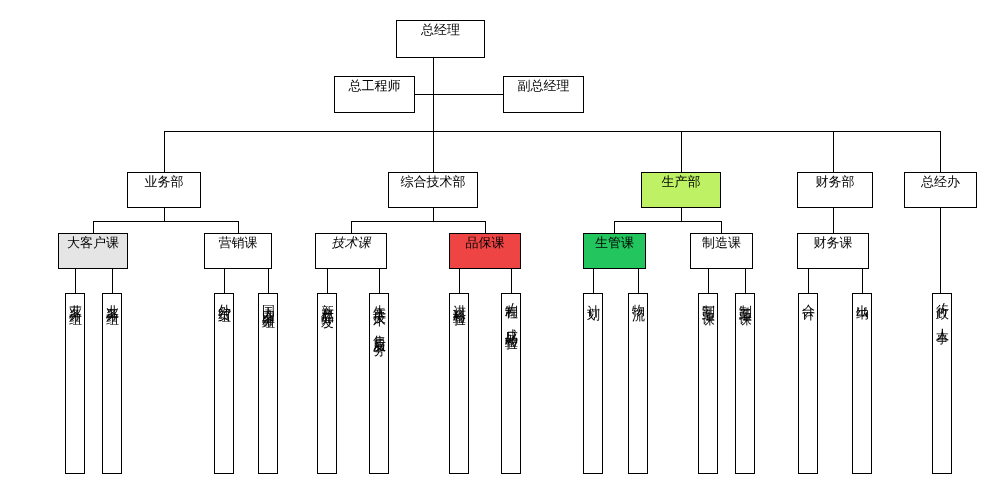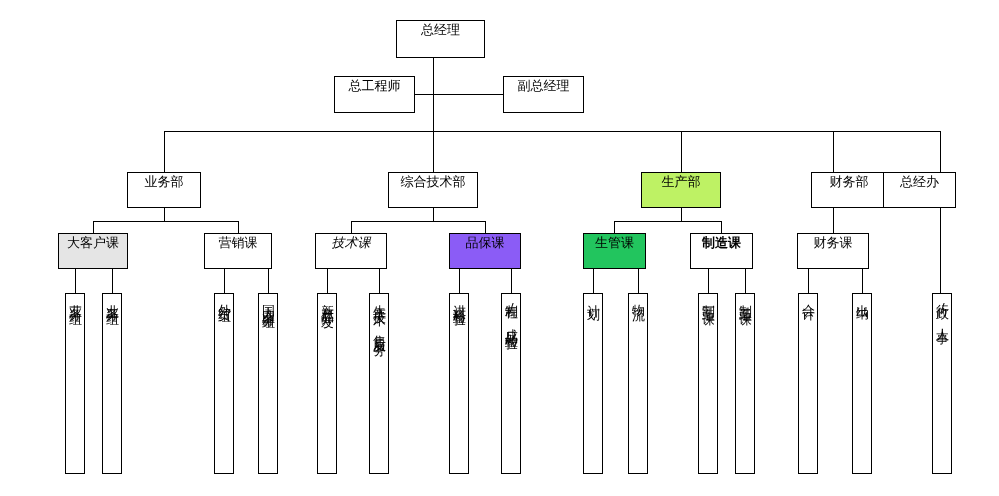--- a/index.html
+++ b/index.html
@@ -107,61 +107,61 @@
     </div>
     <div class="node" style="left: 315px; top: 233px; width: 72px; height: 36px; background: rgb(255, 255, 255); border-color: rgb(0, 0, 0); color: rgb(0, 0, 0); font-style: italic;">
       <span class="lbl">技术课</span>
     </div>
     <div class="node v" style="left: 317px; top: 293px; width: 20px; height: 181px; background: rgb(255, 255, 255); border-color: rgb(0, 0, 0); color: rgb(0, 0, 0);">
       <span class="lbl">新产品开发</span>
     </div>
     <div class="node v" style="left: 369px; top: 293px; width: 20px; height: 181px; background: rgb(255, 255, 255); border-color: rgb(0, 0, 0); color: rgb(0, 0, 0);">
       <span class="lbl">生产技术/售后服务</span>
     </div>
-    <div class="node" style="left: 449px; top: 233px; width: 72px; height: 36px; background: #8b5cf6; border-color: rgb(0, 0, 0); color: rgb(0, 0, 0);">
+    <div class="node" style="left: 449px; top: 233px; width: 72px; height: 36px; background: #ef4444; border-color: rgb(0, 0, 0); color: rgb(0, 0, 0);">
       <span class="lbl">品保课</span>
     </div>
     <div class="node v" style="left: 449px; top: 293px; width: 20px; height: 181px; background: rgb(255, 255, 255); border-color: rgb(0, 0, 0); color: rgb(0, 0, 0);">
       <span class="lbl">进料检验</span>
     </div>
     <div class="node v" style="left: 501px; top: 293px; width: 20px; height: 181px; background: rgb(255, 255, 255); border-color: rgb(0, 0, 0); color: rgb(0, 0, 0);">
       <span class="lbl">制程/成品检验</span>
     </div>
     <div class="node" style="left: 641px; top: 172px; width: 80px; height: 36px; background: #bef264; border-color: rgb(0, 0, 0); color: rgb(0, 0, 0);">
       <span class="lbl">生产部</span>
     </div>
     <div class="node" style="left: 583px; top: 233px; width: 63px; height: 36px; background: #22c55e; border-color: rgb(0, 0, 0); color: rgb(0, 0, 0);">
       <span class="lbl">生管课</span>
     </div>
     <div class="node v" style="left: 583px; top: 293px; width: 20px; height: 181px; background: rgb(255, 255, 255); border-color: rgb(0, 0, 0); color: rgb(0, 0, 0);">
       <span class="lbl">计划</span>
     </div>
     <div class="node v" style="left: 628px; top: 293px; width: 20px; height: 181px; background: rgb(255, 255, 255); border-color: rgb(0, 0, 0); color: rgb(0, 0, 0);">
       <span class="lbl">物流</span>
     </div>
-    <div class="node" style="left: 690px; top: 233px; width: 63px; height: 36px; background: rgb(255, 255, 255); border-color: rgb(0, 0, 0); color: rgb(0, 0, 0); font-weight: bold;">
+    <div class="node" style="left: 690px; top: 233px; width: 63px; height: 36px; background: rgb(255, 255, 255); border-color: rgb(0, 0, 0); color: rgb(0, 0, 0);">
       <span class="lbl">制造课</span>
     </div>
     <div class="node v" style="left: 698px; top: 293px; width: 20px; height: 181px; background: rgb(255, 255, 255); border-color: rgb(0, 0, 0); color: rgb(0, 0, 0);">
       <span class="lbl">制造一课</span>
     </div>
     <div class="node v" style="left: 735px; top: 293px; width: 20px; height: 181px; background: rgb(255, 255, 255); border-color: rgb(0, 0, 0); color: rgb(0, 0, 0);">
       <span class="lbl">制造二课</span>
     </div>
-    <div class="node" style="left: 797px; top: 172px; width: 76px; height: 36px; background: rgb(255, 255, 255); border-color: rgb(0, 0, 0); color: rgb(0, 0, 0); margin-left: 14px;">
+    <div class="node" style="left: 797px; top: 172px; width: 76px; height: 36px; background: rgb(255, 255, 255); border-color: rgb(0, 0, 0); color: rgb(0, 0, 0);">
       <span class="lbl">财务部</span>
     </div>
     <div class="node" style="left: 797px; top: 233px; width: 72px; height: 36px; background: rgb(255, 255, 255); border-color: rgb(0, 0, 0); color: rgb(0, 0, 0);">
       <span class="lbl">财务课</span>
     </div>
     <div class="node v" style="left: 798px; top: 293px; width: 20px; height: 181px; background: rgb(255, 255, 255); border-color: rgb(0, 0, 0); color: rgb(0, 0, 0);">
       <span class="lbl">会计</span>
     </div>
     <div class="node v" style="left: 852px; top: 293px; width: 20px; height: 181px; background: rgb(255, 255, 255); border-color: rgb(0, 0, 0); color: rgb(0, 0, 0);">
       <span class="lbl">出纳</span>
     </div>
-    <div class="node" style="left: 883px; top: 172px; width: 73px; height: 36px; background: rgb(255, 255, 255); border-color: rgb(0, 0, 0); color: rgb(0, 0, 0);">
+    <div class="node" style="left: 904px; top: 172px; width: 73px; height: 36px; background: rgb(255, 255, 255); border-color: rgb(0, 0, 0); color: rgb(0, 0, 0);">
       <span class="lbl">总经办</span>
     </div>
     <div class="node v" style="left: 932px; top: 293px; width: 20px; height: 181px; background: rgb(255, 255, 255); border-color: rgb(0, 0, 0); color: rgb(0, 0, 0);">
       <span class="lbl">行政/人事</span>
     </div>
   </div>
 
 </body></html>

